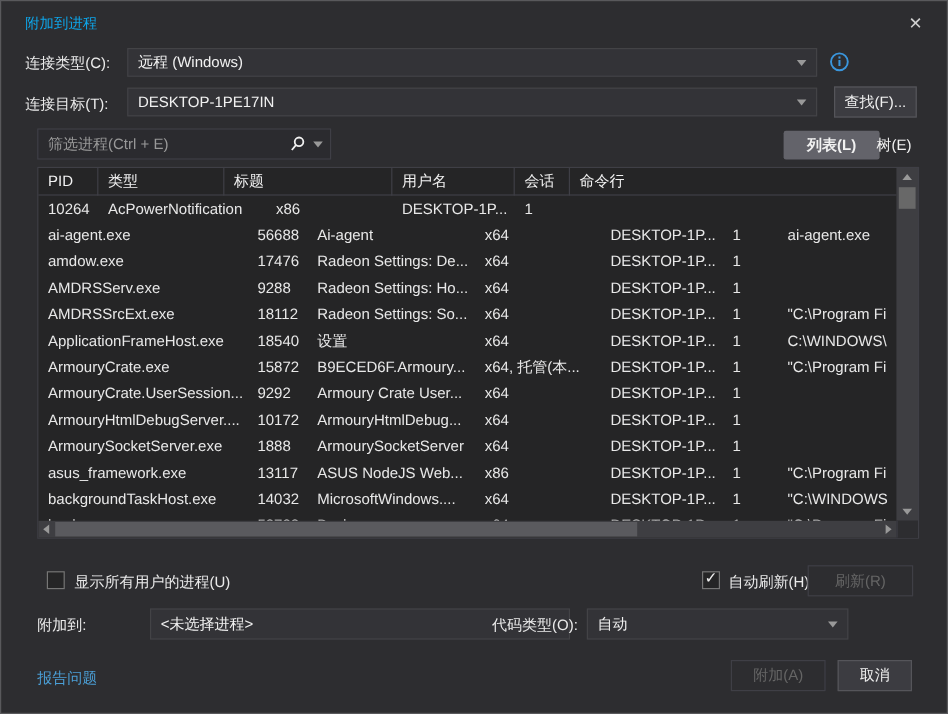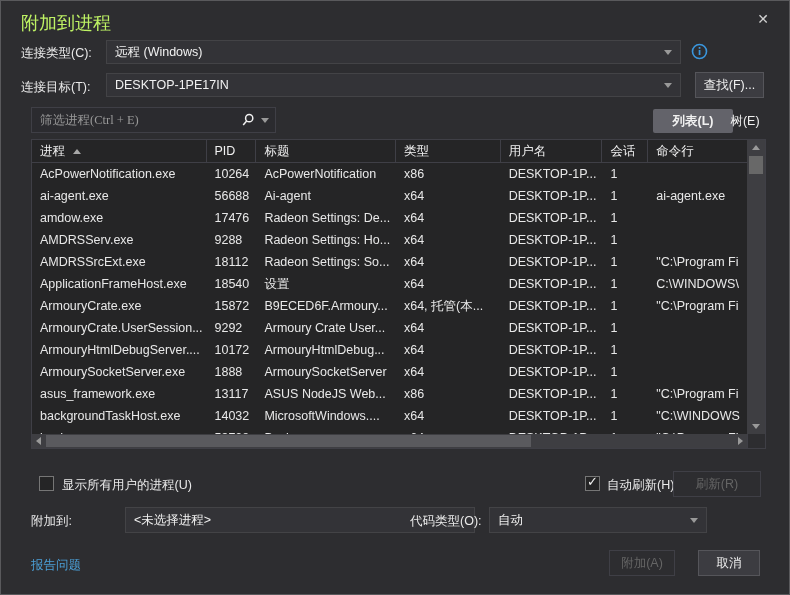--- a/index.html
+++ b/index.html
@@ -1,33 +1,33 @@
 <!DOCTYPE html>
 <html><head>
 <meta charset="utf-8">
 <style>
   * { margin:0; padding:0; box-sizing:border-box; }
   html,body { width:790px; height:595px; background:#1e1e1e; }
   body { font-family:"Liberation Sans","DejaVu Sans",sans-serif; font-size:12.5px; color:#f1f1f1; }
   .dialog { position:relative; width:790px; height:595px; background:#2d2d30; border:1px solid #59595c; overflow:hidden; }
 
   .titlebar { position:absolute; left:0; top:0; width:100%; height:36px; }
-  .title { position:absolute; left:20px; top:10px; font-size:18px; color:#bef264;font-family:Liberation Mono, monospace; }
+  .title { position:absolute; left:20px; top:10px; font-size:12px; color:#0ea5e9;font-family:Liberation Mono, monospace; }
   .close { position:absolute; right:16px; top:8px; width:20px; height:20px; color:#d0d0d0; font-size:14px; text-align:center; line-height:20px; cursor:pointer; }
 
   .label { position:absolute; color:#eaeaea; white-space:nowrap; }
 
   .combo { position:absolute; background:#333337; border:1px solid #434346; display:flex; align-items:center; padding:0 8px; cursor:pointer; }
   .combo .val { flex:1; white-space:nowrap; overflow:hidden; }
   .caret { width:0; height:0; border-left:4px solid transparent; border-right:4px solid transparent; border-top:5px solid #999999; margin-left:6px; }
 
   .btn { position:absolute; background:#3c3c41; border:1px solid #55555a; color:#f1f1f1; text-align:center; cursor:pointer; display:flex; align-items:center; justify-content:center; }
   .btn.disabled { background:#2d2d30; border-color:#3f3f46; color:#656565; }
 
-  .filterbox { position:absolute; left:30px; top:106px; width:245px; height:26px; background:#2b2b2f; border:1px solid #3f3f46; display:flex; align-items:center; padding:0 6px 0 8px;font-family:Liberation Serif, serif; }
+  .filterbox { position:absolute; left:30px; top:106px; width:245px; height:26px; background:#2b2b2f; border:1px solid #3f3f46; display:flex; align-items:center; padding:0 6px 0 8px; }
   .filterbox .ph { flex:1; color:#999999; white-space:nowrap; overflow:hidden; }
 
   .toggle { position:absolute; top:108px; height:24px; line-height:24px; text-align:center; cursor:pointer; color:#f1f1f1; }
   .toggle.sel { background:#63636a; border-radius:2px; font-weight:bold; }
 
   .table { position:absolute; left:30px; top:138px; width:735px; height:310px; background:#252526; border:1px solid #3f3f46; }
   .thead { position:absolute; left:0; top:0; right:18px; height:23px; border-bottom:1px solid #3f3f46; display:flex; }
   .hcell { height:23px; line-height:22px; padding-left:8px; border-right:1px solid #3f3f46; color:#f1f1f1; white-space:nowrap; overflow:hidden; cursor:pointer; position:relative; }
   .sortarrow { width:0; height:0; display:inline-block; border-left:4px solid transparent; border-right:4px solid transparent; border-bottom:5px solid #a8a8a8; margin-left:8px; margin-bottom:1px; }
   .tbody { position:absolute; left:0; top:23px; right:18px; bottom:14px; overflow:hidden; }
@@ -95,31 +95,29 @@
         <line x1="5.6" y1="8" x2="2.2" y2="12" stroke="#f1f1f1" stroke-width="1.5"></line>
       </svg>
     </span>
     <span class="caret"></span>
   </div>
   <div class="toggle sel" style="left:652px; width:80px;">列表(L)</div>
   <div class="toggle" style="left:725px; width:38px;">树(E)</div>
 
   <div class="table">
     <div class="thead">
-        <div class="hcell c0">进程<span class="sortarrow"></span></div>
         <div class="hcell c1">PID</div>
+        <div class="hcell c3">类型</div>
         <div class="hcell c2">标题</div>
-        <div class="hcell c3">类型</div>
         <div class="hcell c4">用户名</div>
         <div class="hcell c5">会话</div>
         <div class="hcell c6">命令行</div>
       </div>
     <div class="tbody">
         <div class="trow">
-          <div class="tcell c0">AcPowerNotification.exe</div>
           <div class="tcell c1">10264</div>
           <div class="tcell c2">AcPowerNotification</div>
           <div class="tcell c3">x86</div>
           <div class="tcell c4">DESKTOP-1P...</div>
           <div class="tcell c5">1</div>
           <div class="tcell c6"></div>
         </div>
         <div class="trow">
           <div class="tcell c0">ai-agent.exe</div>
           <div class="tcell c1">56688</div>
@@ -252,16 +250,16 @@
   <div class="inputbox" style="left:80px; top:506px; width:350px; height:26px;margin-left:44px;">
     <span class="val">&lt;未选择进程&gt;</span>
   </div>
   <span class="label" style="left:409px; top:512px;">代码类型(O):</span>
   <div class="combo" style="left:488px; top:506px; width:218px; height:26px;">
     <span class="val">自动</span>
     <span class="caret"></span>
   </div>
 
   <span class="link" style="left:30px; top:556px;">报告问题</span>
-  <div class="btn disabled" style="left:608px; top:549px; width:66px; height:26px;">附加(A)</div>
+  <div class="btn disabled" style="left:608px; top:549px; width:79px; height:26px;">附加(A)</div>
   <div class="btn" style="left:697px; top:549px; width:62px; height:26px;">取消</div>
 
 </div>
 
 </body></html>

